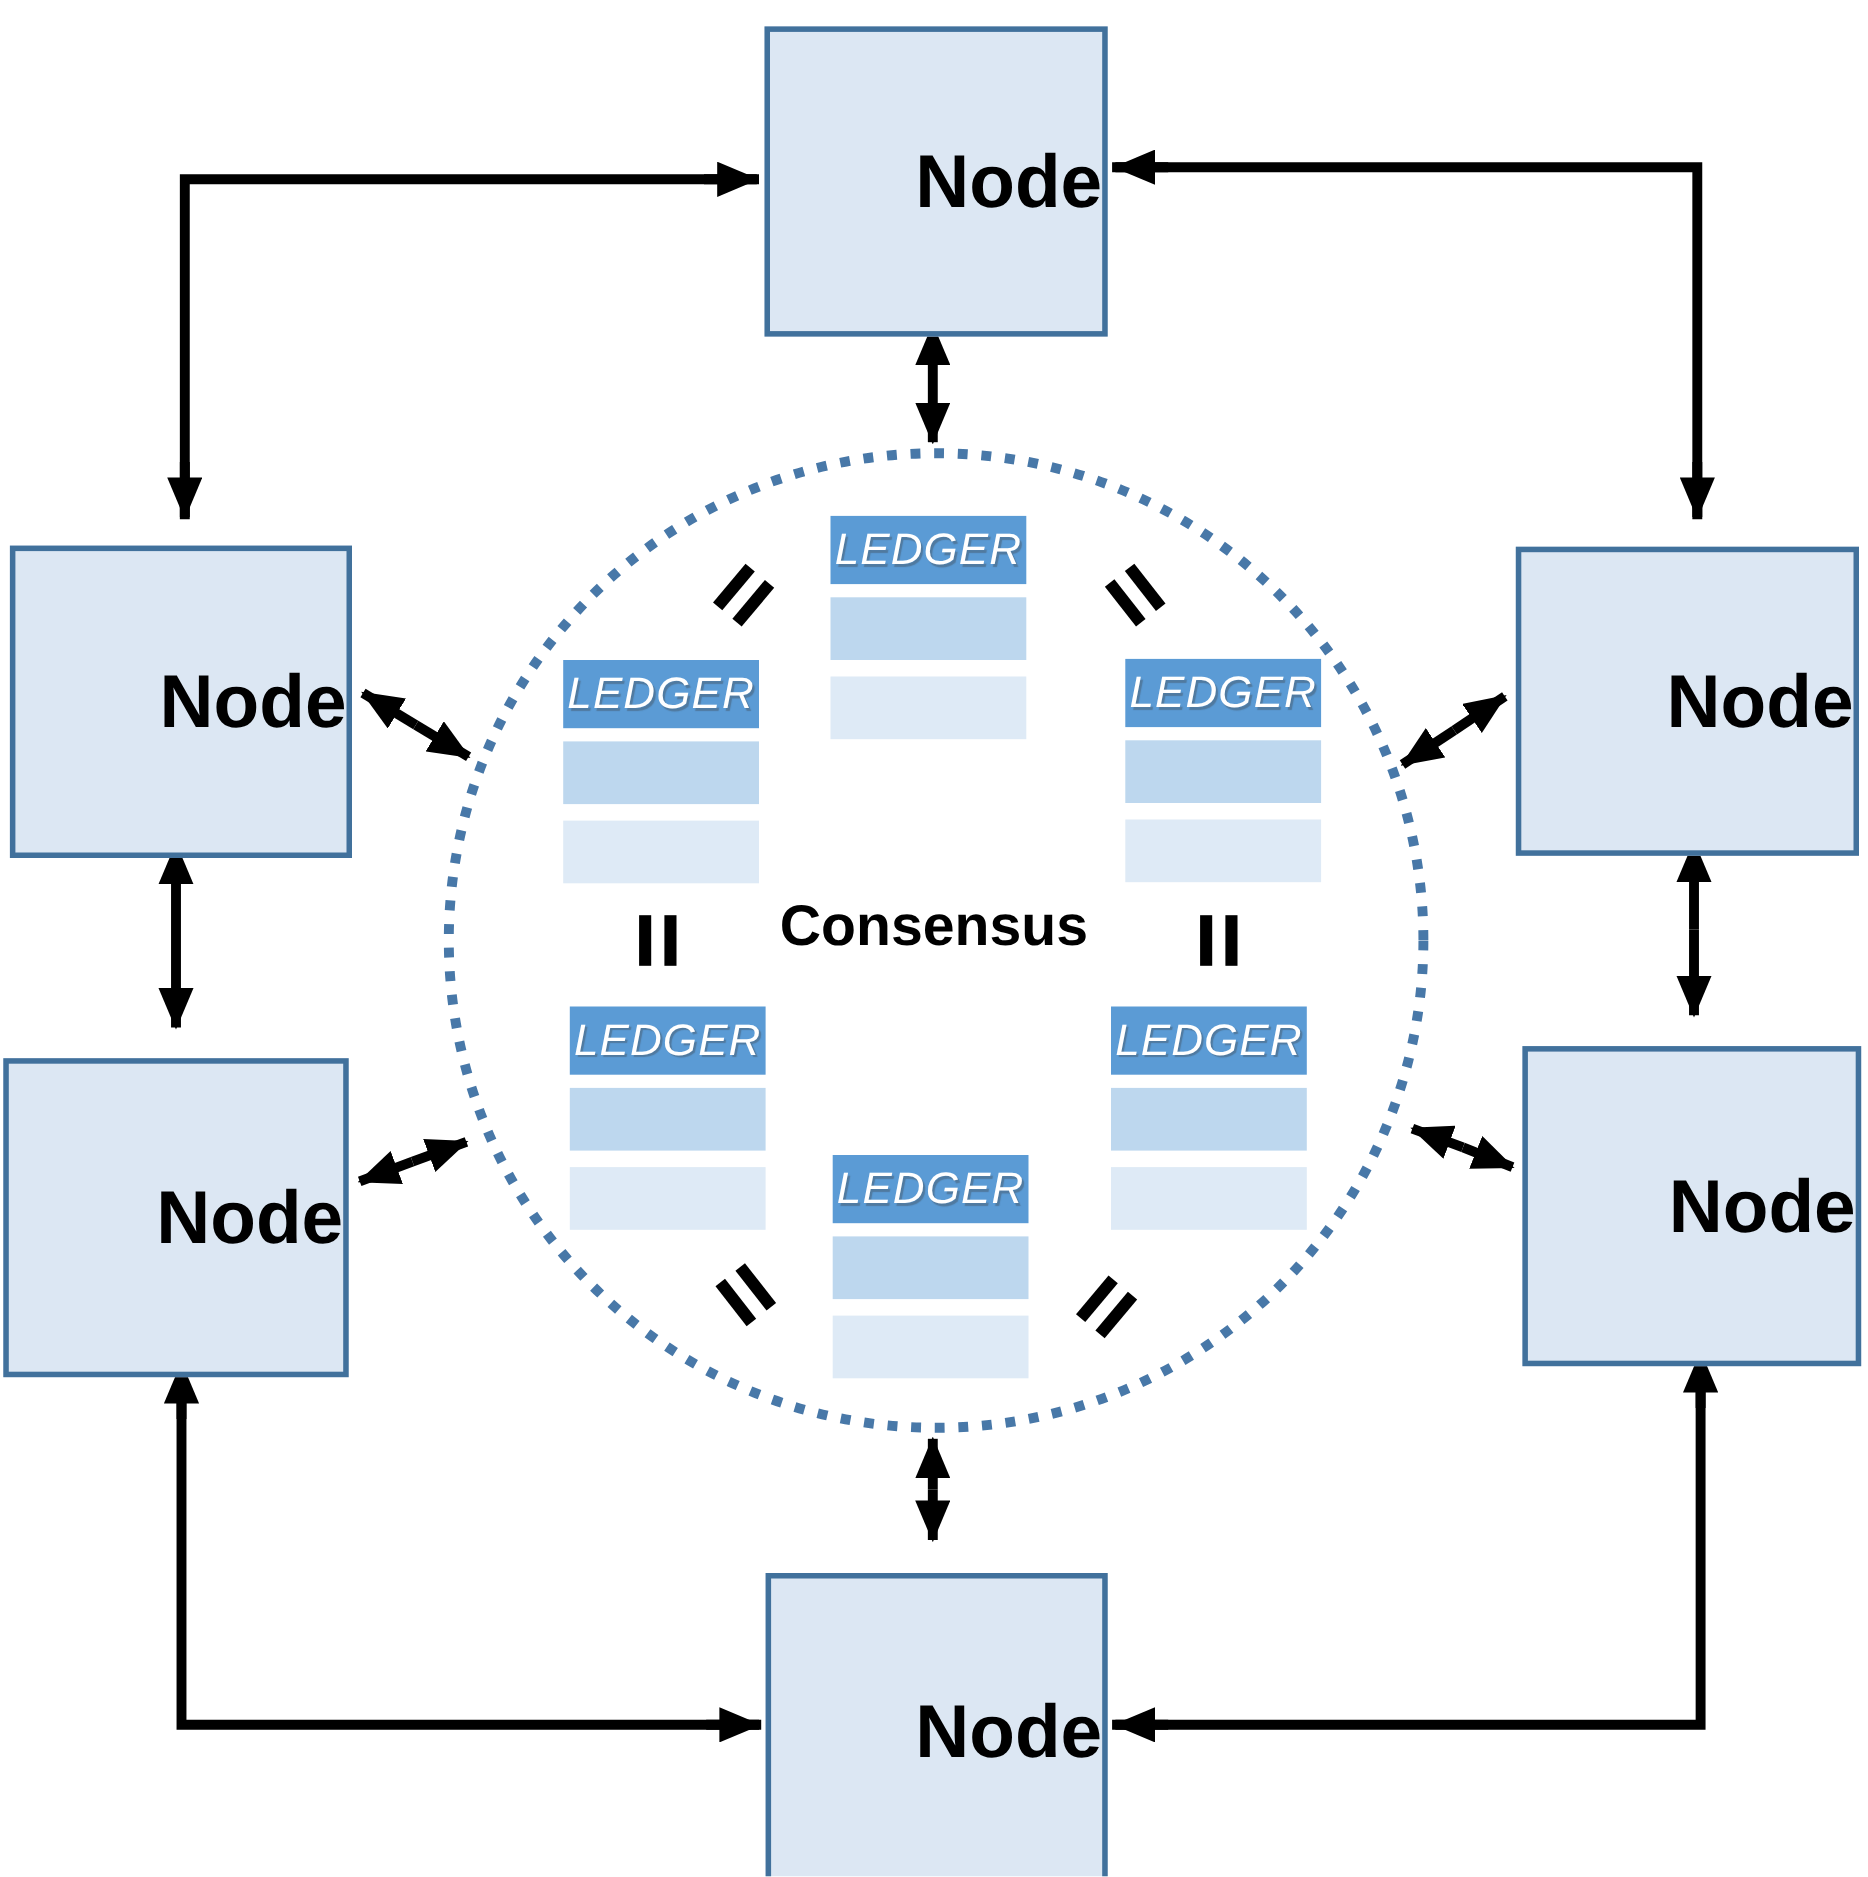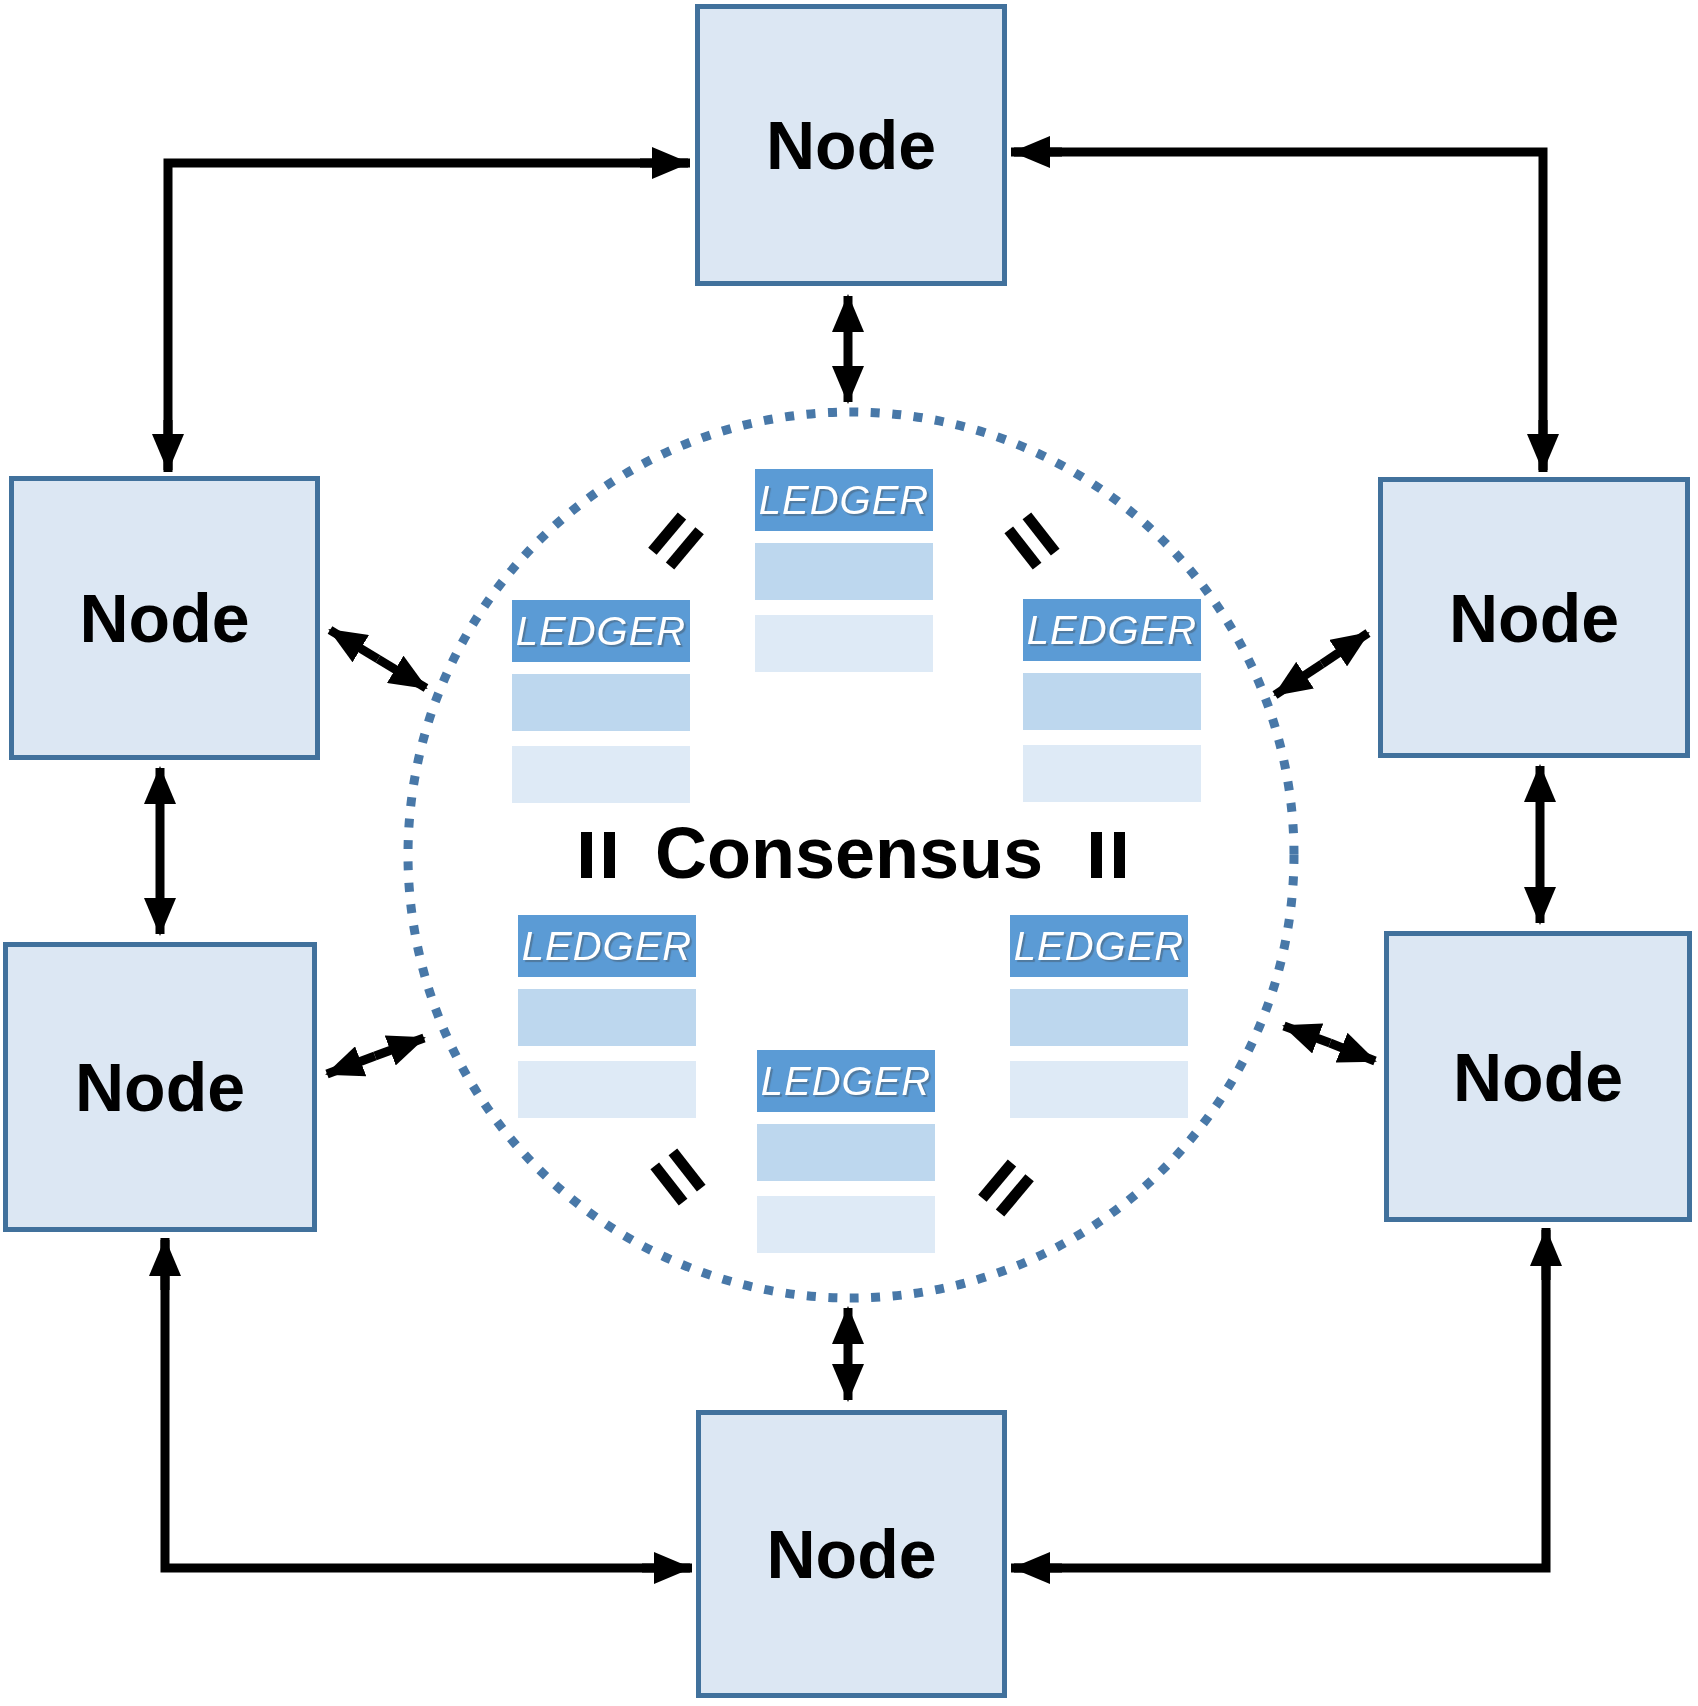--- a/index.html
+++ b/index.html
@@ -16,21 +16,22 @@
     left: 0; top: 0;
     width: 1698px; height: 1706px;
   }
   .node {
     position: absolute;
     background: #dce7f3;
     border: 5px solid #41719c;
     box-sizing: border-box;
     display: flex;
     align-items: center;
-    justify-content: center;
+    justify-content: flex-end;
+    margin-top: 20px;
   }
   .node-label {
     font-size: 68px;
     font-weight: bold;
     color: #000000;
     letter-spacing: 0px;
   }
   .node-top        { left: 695px;  top: 4px;    width: 312px; height: 282px; }
   .node-left-upper { left: 9px;    top: 476px;  width: 311px; height: 284px; }
   .node-left-lower { left: 3px;    top: 942px;  width: 314px; height: 290px; }
@@ -59,21 +60,21 @@
   .ledger-south-west   { left: 518px;  top: 915px; }
   .ledger-south-east   { left: 1010px; top: 915px; }
   .ledger-bottom       { left: 757px;  top: 1050px; }
 
   .consensus-label {
     position: absolute;
     left: 619px;
     top: 812px;
     width: 460px;
     text-align: center;
-    font-size: 72px;
+    font-size: 52px;
     font-weight: bold;
     color: #000000;
   }
 
   .eq { position: absolute; width: 46px; height: 34px; }
   .eq-bar {
     position: absolute;
     left: 0;
     width: 46px;
     height: 11px;

